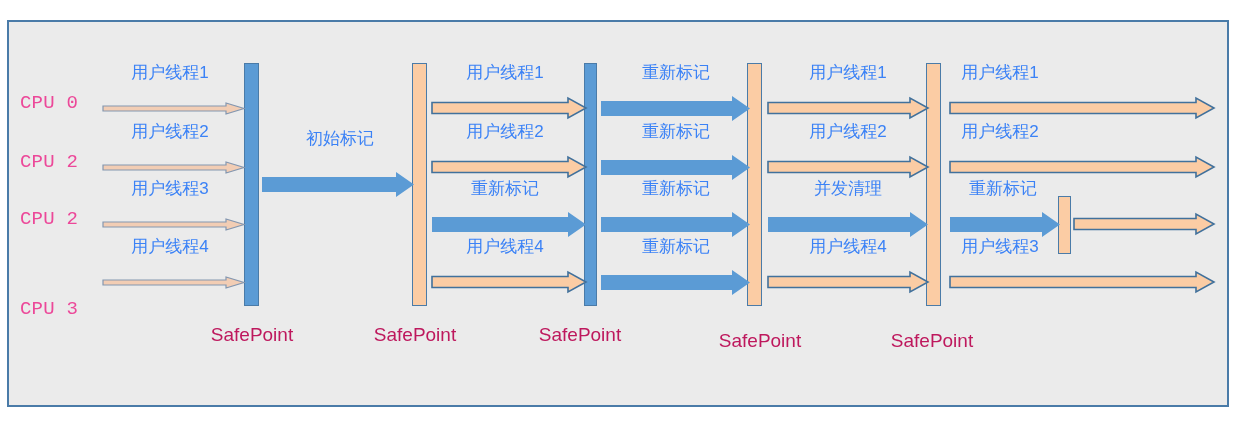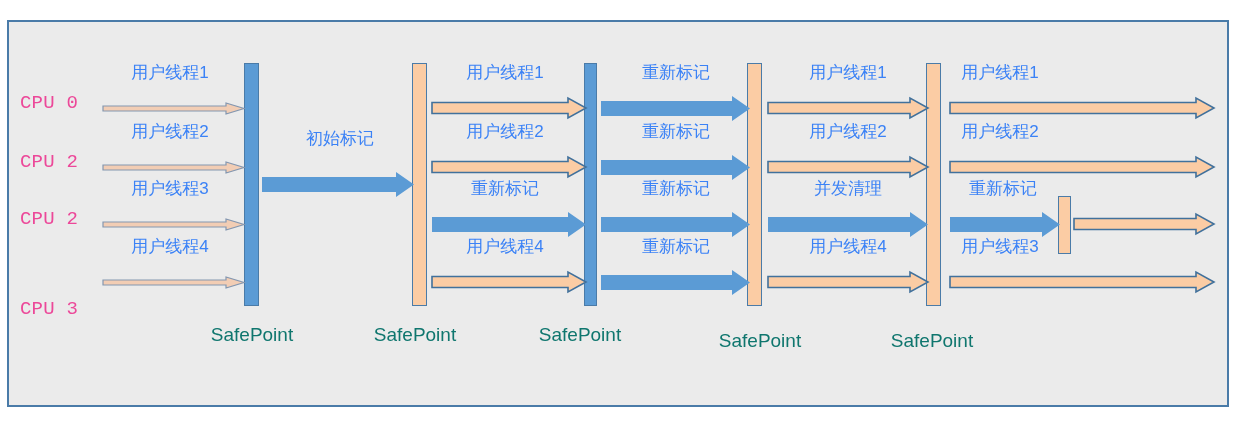--- a/index.html
+++ b/index.html
@@ -38,21 +38,21 @@
     box-sizing:border-box;
     border:1.5px solid #4a7ba8;
   }
   .sp-bar.blue{background:#5b9bd5;}
   .sp-bar.peach{background:#fbcca4;}
 
   
   .sp-label{
     position:absolute;
     font-size:19px;
-    color:#0f766e;
+    color:#be185d;
     white-space:nowrap;
     transform:translateX(-50%);
   }
 
   
   .arrow{
     position:absolute;
     display:block;
     overflow:visible;
   }

